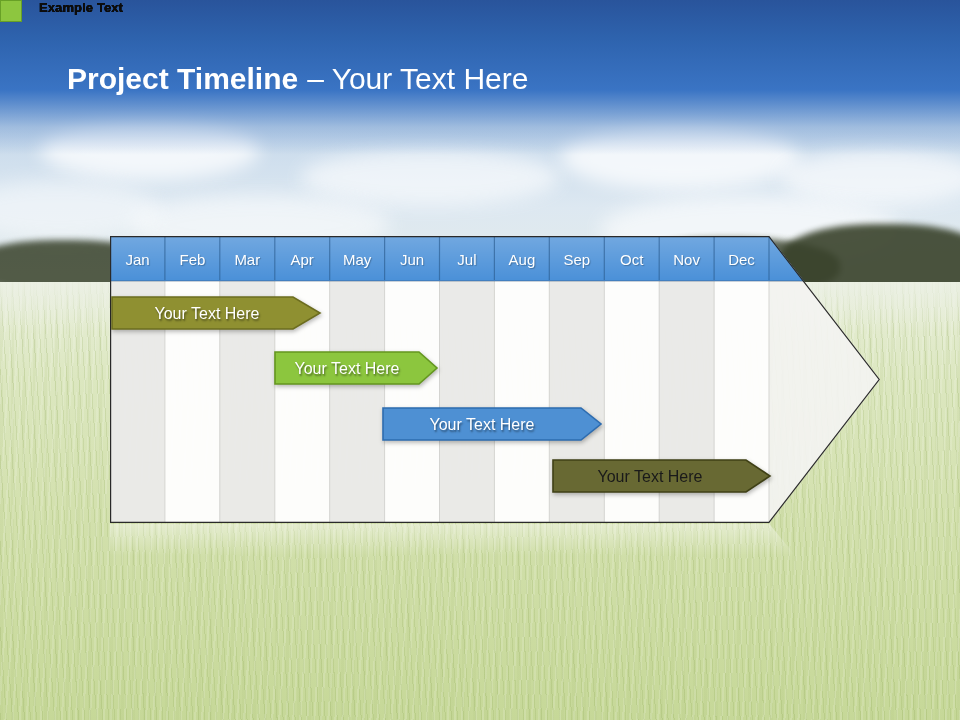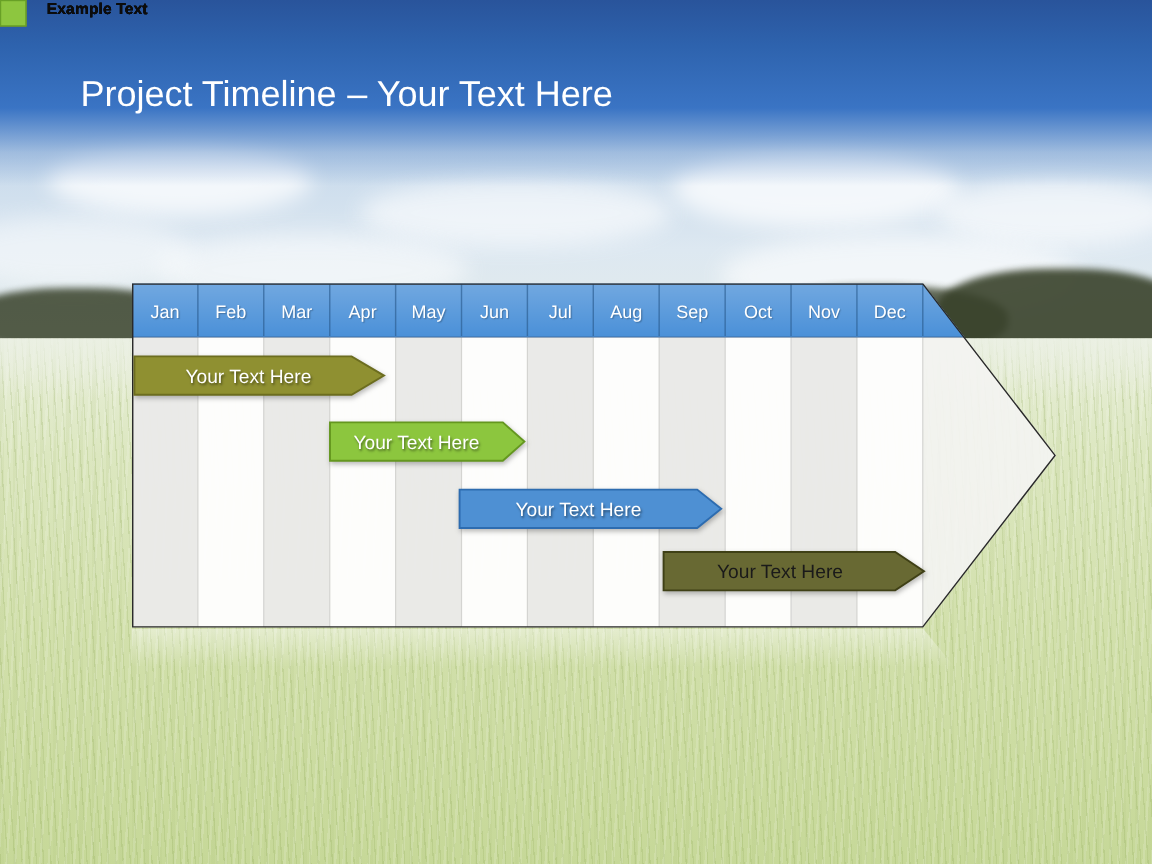--- a/index.html
+++ b/index.html
@@ -30,21 +30,21 @@
       repeating-linear-gradient(94deg,rgba(255,255,255,.14) 0 2px,rgba(255,255,255,0) 2px 7px),
       repeating-linear-gradient(86deg,rgba(120,150,60,.16) 0 1px,rgba(120,150,60,0) 1px 6px),
       repeating-linear-gradient(90deg,rgba(170,190,120,.12) 0 3px,rgba(170,190,120,0) 3px 11px),
       linear-gradient(180deg,#e9efdb 0%,#dce7c0 22%,#d2e0ac 55%,#c6d898 100%);}
   .grass-haze{position:absolute;left:0;top:282px;width:960px;height:50px;
     background:linear-gradient(180deg,rgba(235,240,228,.9),rgba(235,240,228,0));}
   .header-band{position:absolute;left:0;top:0;width:960px;height:155px;
     background:linear-gradient(180deg,#29549b 0%,#2e63ae 25%,#3a74c4 58%,rgba(122,160,210,.5) 82%,rgba(205,222,238,0) 100%);}
   
   .title{position:absolute;left:67px;top:59px;color:#fff;font-size:30px;line-height:40px;white-space:nowrap;}
-  .title .bold{font-weight:400;}
+  .title .bold{font-weight:700;}
   .title .rest{font-weight:400;margin-left:9px;margin-top:32px;}
   
   .legend-item{position:absolute;display:flex;align-items:flex-start;height:23px;}
   .legend-item:nth-of-type(1){left:110px;top:168px;}
   .legend-item:nth-of-type(2){left:286px;top:171px;}
   .legend-item:nth-of-type(3){left:460px;top:171px;}
   .legend-item:nth-of-type(4){left:649px;top:167px;}
   .swatch{display:inline-block;width:20px;height:20px;border:1.5px solid #555;}
   .legend-label{margin-left:17px;font-size:13px;font-weight:700;color:#0c0c0c;letter-spacing:.1px;}
   

